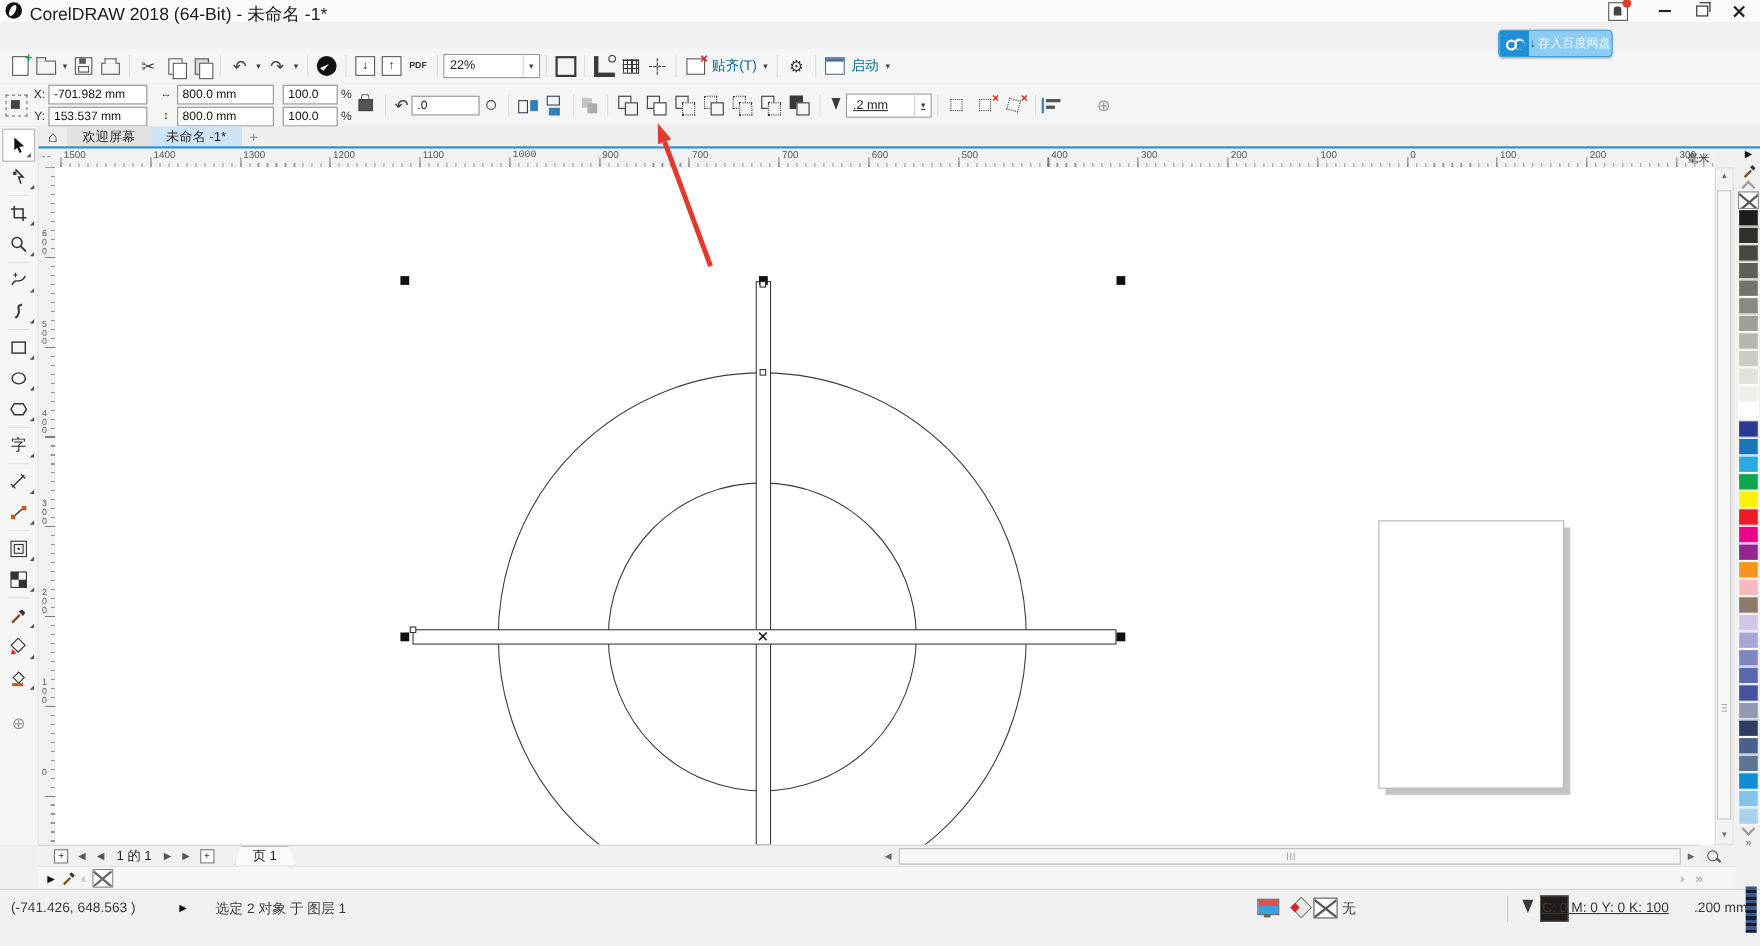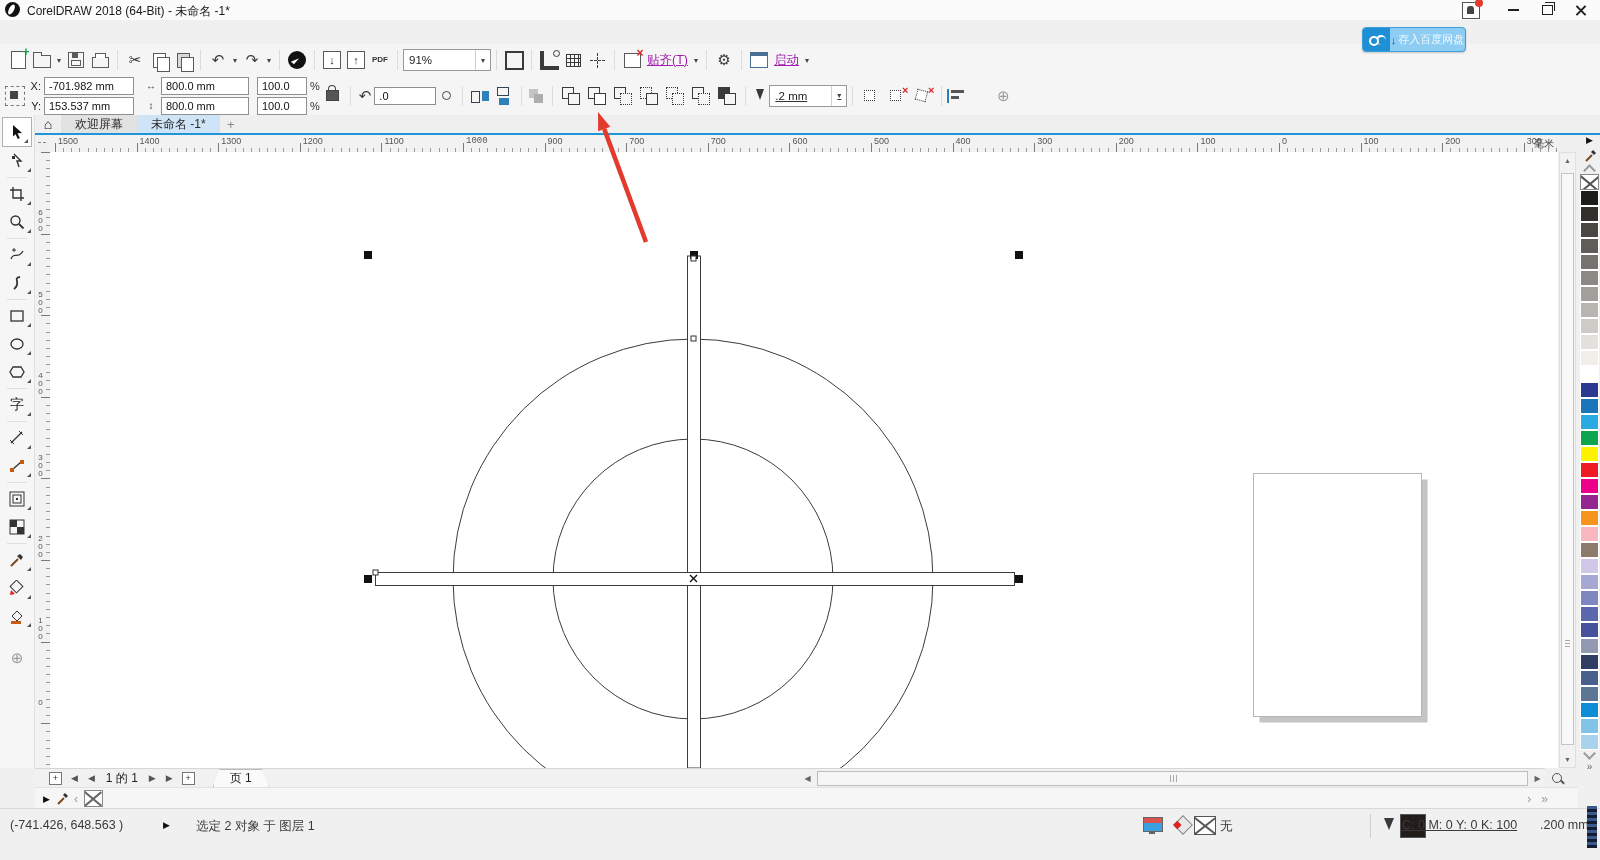--- a/index.html
+++ b/index.html
@@ -3,21 +3,21 @@
 <meta charset="utf-8">
 <style>
   html,body{margin:0;padding:0;}
   #app{position:relative;width:1600px;height:860px;background:#f0f0f0;
        font-family:"Liberation Sans",sans-serif;color:#333;overflow:hidden;font-size:12px;}
   .abs{position:absolute;}
   
   #titlebar{top:0;left:0;right:0;height:20px;background:#fbfbfb;}
   #app-logo{left:5px;top:2px;width:15px;height:15px;border-radius:50%;background:#111;}
   #app-logo::after{content:"";position:absolute;left:4px;top:2px;width:5px;height:11px;background:#fff;border-radius:50% 50% 50% 50%;transform:rotate(28deg);}
-  #title-text{left:27px;top:3px;font-size:12px;color:#1a1a1a;white-space:nowrap;}
+  #title-text{left:27px;top:3px;font-size:16px;color:#1a1a1a;white-space:nowrap;}
   .winbtn{top:0;width:30px;height:20px;display:flex;align-items:center;justify-content:center;}
   #btn-min{right:72px;} #btn-min i{display:block;width:11px;height:2px;background:#222;}
   #btn-restore{right:38px;} #btn-restore i{display:block;position:relative;width:9px;height:8px;border:1px solid #222;background:#fbfbfb;}
   #btn-restore i::before{content:"";position:absolute;left:2px;top:-4px;width:9px;height:8px;border:1px solid #222;border-bottom:none;border-left:none;}
   #btn-close{right:4px;} #btn-close i{display:block;position:relative;width:12px;height:12px;}
   #btn-close i::before,#btn-close i::after{content:"";position:absolute;left:5px;top:0;width:2px;height:13px;background:#222;}
   #btn-close i::before{transform:rotate(45deg);} #btn-close i::after{transform:rotate(-45deg);}
   #notif-icon{right:120px;top:2px;width:16px;height:15px;border:1px solid #555;background:#fff;}
   #notif-icon::before{content:"";position:absolute;left:4px;top:3px;width:7px;height:8px;background:#444;border-radius:3px 3px 0 0;}
   #notif-icon::after{content:"";position:absolute;right:-4px;top:-4px;width:8px;height:8px;border-radius:50%;background:#e23b2e;}
@@ -59,21 +59,21 @@
   .ico-ruler{width:15px;height:15px;border-left:4px solid #3a3a3a;border-bottom:4px solid #3a3a3a;position:relative;}
   .ico-ruler::after{content:"";position:absolute;right:-1px;top:-1px;width:5px;height:5px;border:1px solid #3a3a3a;border-radius:50%;}
   .ico-grid{width:14px;height:12px;background:
      repeating-linear-gradient(90deg,#3a3a3a 0 1px,transparent 1px 4px),
      repeating-linear-gradient(180deg,#3a3a3a 0 1px,transparent 1px 4px);border-right:1px solid #3a3a3a;border-bottom:1px solid #3a3a3a;}
   .ico-guides{width:15px;height:15px;position:relative;}
   .ico-guides::before{content:"";position:absolute;left:7px;top:0;height:15px;border-left:1px dashed #3a3a3a;}
   .ico-guides::after{content:"";position:absolute;top:7px;left:0;width:15px;border-top:1px dashed #3a3a3a;}
   .ico-snapoff{width:15px;height:13px;border:1px solid #5a5a5a;background:#fff;position:relative;}
   .ico-snapoff::after{content:"×";position:absolute;right:-4px;top:-8px;color:#d22;font-weight:bold;font-size:12px;}
-  .tb-label{font-size:12.5px;color:#a21caf;padding:0 3px;white-space:nowrap;flex:none;text-decoration:underline;}
+  .tb-label{font-size:12.5px;color:#0369a1;padding:0 3px;white-space:nowrap;flex:none;}
   .ico-launch{width:16px;height:14px;border:1px solid #4a6f94;background:#fff;position:relative;}
   .ico-launch::before{content:"";position:absolute;left:0;top:0;right:0;height:3px;background:#4a6f94;}
   
   #propbar{top:76px;left:0;right:0;height:39px;background:#f5f5f5;border-bottom:1px solid #e0e0e0;display:flex;align-items:center;padding-left:5px;}
   .fld{height:16px;border:1px solid #8f8f8f;background:#fff;font-size:11px;color:#111;display:flex;align-items:center;padding:0 4px;}
   .stack{display:flex;flex-direction:column;gap:2px;flex:none;}
   .row{display:flex;align-items:center;gap:3px;}
   .flbl{font-size:11px;color:#222;width:12px;text-align:right;}
   .ico-posgrid{width:18px;height:18px;position:relative;border:1px dashed #777;flex:none;margin-right:4px;}
   .ico-posgrid::before{content:"";position:absolute;left:4px;top:4px;width:8px;height:8px;background:#444;}
@@ -261,21 +261,21 @@
         <span class="ico-box-arrow">↓</span>
       </div>
     <div class="tbi">
         <span class="ico-box-arrow">↑</span>
       </div>
     <div class="tbi">
         <span class="ico-pdf">PDF</span>
       </div>
     <div class="sep"></div>
     <div class="combo" style="width:86px;">
-      <span class="val">91%</span>
+      <span class="val">22%</span>
       <span class="cbtn">▾</span>
     </div>
     <div class="sep"></div>
     <div class="tbi">
         <span class="ico-fullscreen"></span>
       </div>
     <div class="sep"></div>
     <div class="tbi">
         <span class="ico-ruler"></span>
       </div>

